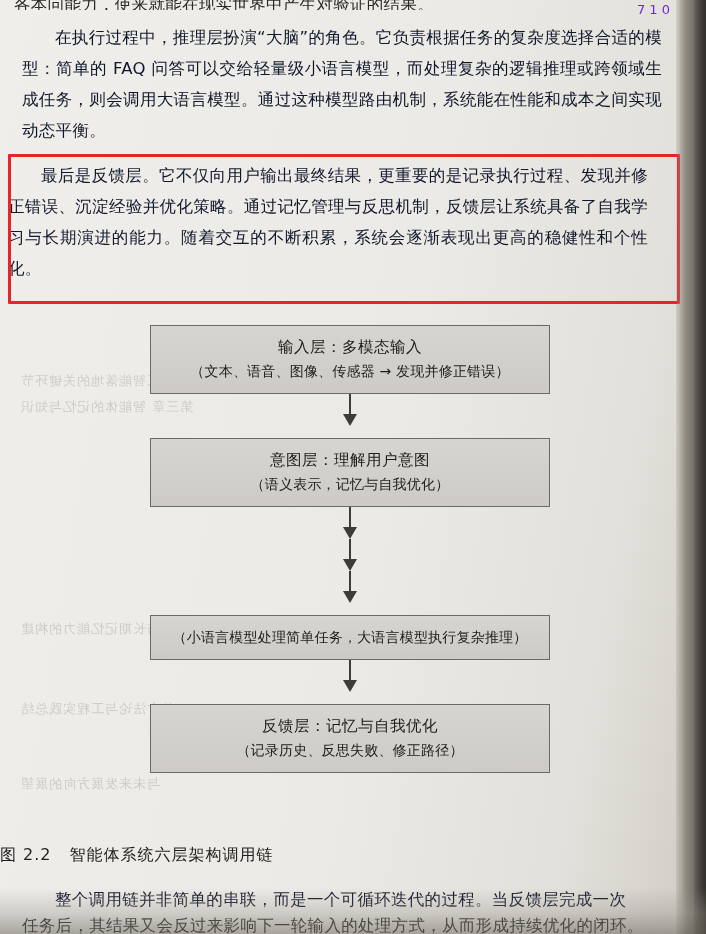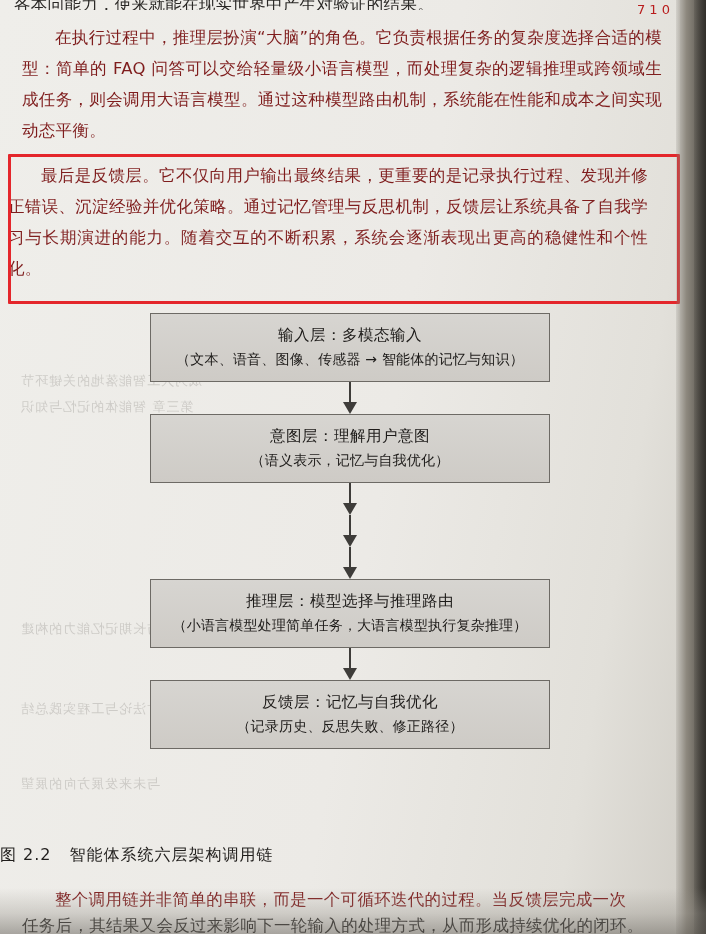--- a/index.html
+++ b/index.html
@@ -57,21 +57,21 @@
     color: rgba(90,88,82,0.22);
     font-size: 13px;
     letter-spacing: 1px;
     white-space: nowrap;
     transform: scaleX(-1);
     font-family: "DejaVu Sans", "Liberation Sans", sans-serif;
   }
 
   .body-text {
     position: absolute;
-    color: #7f1d1d;
+    color: #0f172a;
     font-size: 16.5px;
     line-height: 31px;
     letter-spacing: 0.3px;
     text-align: justify;
     font-family: "DejaVu Sans", "Liberation Sans", sans-serif;
   }
   .indent { text-indent: 2em; }
 
   
   #cut-line {
@@ -107,20 +107,21 @@
   }
   .node {
     width: 400px;
     box-sizing: border-box;
     background: linear-gradient(180deg, #d7d5d1 0%, #cecbc6 100%);
     border: 1.5px solid #6d6a65;
     text-align: center;
     padding: 9px 4px 10px 4px;
     color: #1d1b19;
     line-height: 24px;
+    margin-top: 12px;
   }
   .node .l1 { font-size: 15.5px; letter-spacing: 0.5px; }
   .node .l2 { font-size: 14px; letter-spacing: 0.2px; }
   .arrow {
     width: 400px;
     height: 32px;
     position: relative;
   }
   .arrow .stem {
     position: absolute;
@@ -168,21 +169,21 @@
     overflow: hidden;
     color: #23211f;
     font-size: 16.5px;
     letter-spacing: 0.3px;
   }
   .corner-num {
     position: absolute;
     right: 36px;
     top: 2px;
     font-size: 13px;
-    color: #b91c1c;
+    color: #6d28d9;
   }
 </style>
 </head>
 <body>
 
 <div id="page">
   <div id="paper"></div>
 
   <div class="ghost" style="left:20px; top:372px;">成为人工智能落地的关键环节</div>
   <div class="ghost" style="left:20px; top:398px;">第三章 智能体的记忆与知识</div>
@@ -197,21 +198,21 @@
   <div class="body-text indent" style="left:22px; top:22px; width:640px;">在执行过程中，推理层扮演“大脑”的角色。它负责根据任务的复杂度选择合适的模型：简单的 FAQ 问答可以交给轻量级小语言模型，而处理复杂的逻辑推理或跨领域生成任务，则会调用大语言模型。通过这种模型路由机制，系统能在性能和成本之间实现动态平衡。</div>
 
   <div class="body-text indent" style="left:8px; top:160px; width:640px;">最后是反馈层。它不仅向用户输出最终结果，更重要的是记录执行过程、发现并修正错误、沉淀经验并优化策略。通过记忆管理与反思机制，反馈层让系统具备了自我学习与长期演进的能力。随着交互的不断积累，系统会逐渐表现出更高的稳健性和个性化。</div>
 
   <div id="red-box"></div>
 
   <div id="flow">
 
     <div class="node">
       <div class="l1">输入层：多模态输入</div>
-      <div class="l2">（文本、语音、图像、传感器 → 智能体的记忆与知识）</div>
+      <div class="l2">（文本、语音、图像、传感器 → 发现并修正错误）</div>
     </div>
     <div class="arrow">
         <div class="stem"></div>
         <div class="head"></div>
       </div>
 
     <div class="node">
       <div class="l1">意图层：理解用户意图</div>
       <div class="l2">（语义表示，记忆与自我优化）</div>
     </div>
@@ -224,21 +225,20 @@
         <div class="stem"></div>
         <div class="head"></div>
       </div>
 
     <div class="arrow">
         <div class="stem"></div>
         <div class="head"></div>
       </div>
 
     <div class="node">
-      <div class="l1">推理层：模型选择与推理路由</div>
       <div class="l2">（小语言模型处理简单任务，大语言模型执行复杂推理）</div>
     </div>
     <div class="arrow">
         <div class="stem"></div>
         <div class="head"></div>
       </div>
 
     <div class="node">
       <div class="l1">反馈层：记忆与自我优化</div>
       <div class="l2">（记录历史、反思失败、修正路径）</div>

